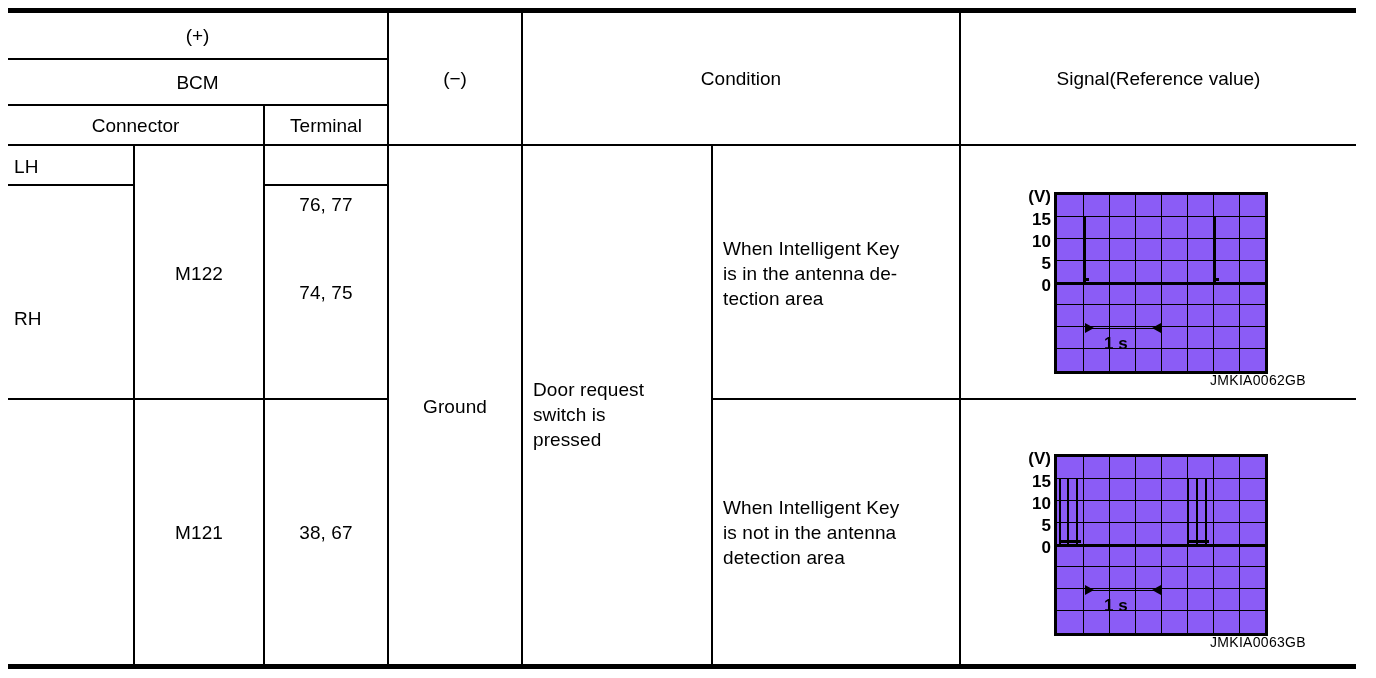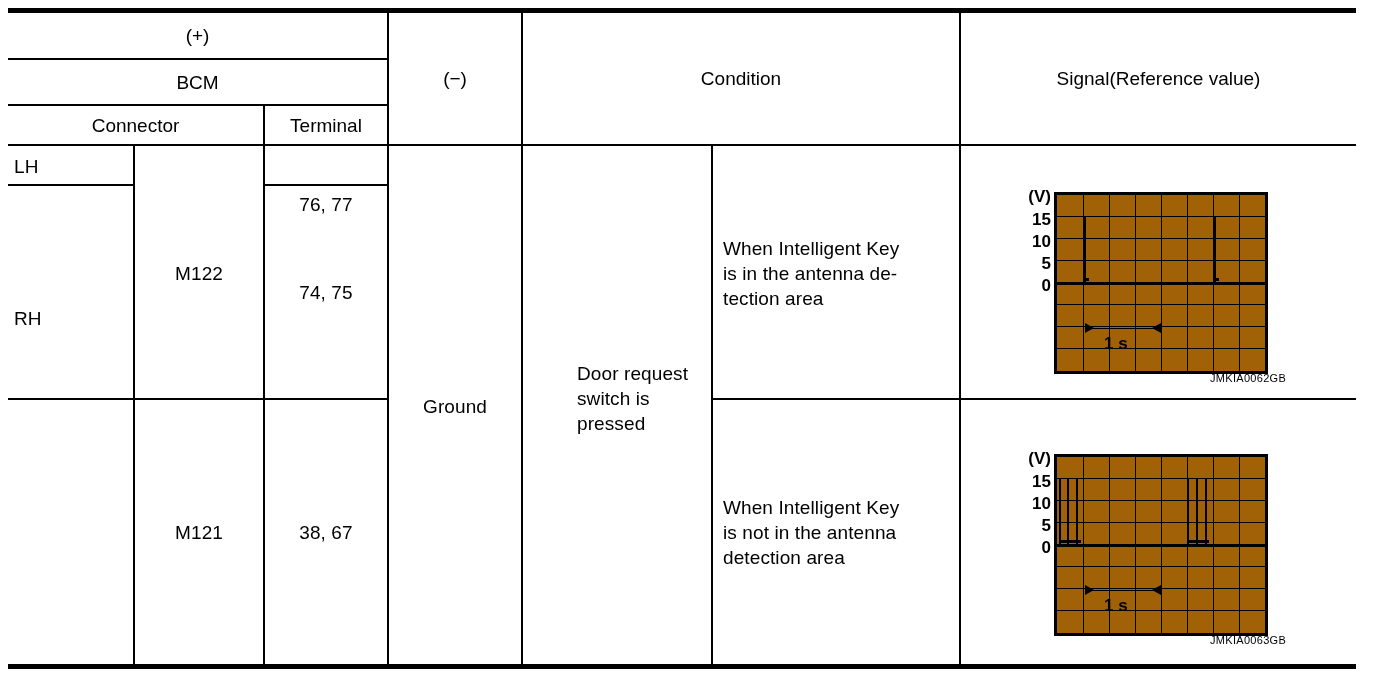--- a/index.html
+++ b/index.html
@@ -15,33 +15,33 @@
 
   .cell{position:absolute;display:flex;box-sizing:border-box;}
   .c-center{align-items:center;justify-content:center;text-align:center;}
   .c-midleft{align-items:center;justify-content:flex-start;text-align:left;}
   .txt{font-size:19px;line-height:25px;letter-spacing:.1px;}
   .txt-h{font-size:19px;line-height:25px;}
 
   
   .scope{position:absolute;}
   .axis-lab{position:absolute;font-weight:bold;font-size:17px;line-height:17px;text-align:right;width:44px;}
-  .gridbox{position:absolute;border:3px solid #000;box-sizing:content-box;background:#a16207;}
+  .gridbox{position:absolute;border:3px solid #000;box-sizing:content-box;background:#8b5cf6;}
   .gl{position:absolute;background:#000;}
   .gl-h{height:1px;left:0;right:0;}
   .gl-v{width:1px;top:0;bottom:0;}
   .zeroline{position:absolute;height:3px;left:0;right:0;background:#000;}
   .pulse{position:absolute;width:2px;background:#000;}
   .pulse-foot{position:absolute;height:3px;background:#000;}
   .mark{position:absolute;height:1px;background:#000;}
   .arrow{position:absolute;width:0;height:0;border-top:5px solid transparent;border-bottom:5px solid transparent;}
   .arrow-r{border-left:9px solid #000;}
   .arrow-l{border-right:9px solid #000;}
   .slabel{position:absolute;font-weight:bold;font-size:17px;line-height:17px;}
-  .figcode{position:absolute;font-size:11px;letter-spacing:.3px;white-space:nowrap;}
+  .figcode{position:absolute;font-size:14px;letter-spacing:.3px;white-space:nowrap;}
 </style>
 </head>
 <body>
 
 <div class="sheet">
 
   <div class="rule-top"></div>
   <div class="rule-bot"></div>
 
   <div class="hline" style="left:8px;  top:58px;  width:379px;"></div>
@@ -111,21 +111,21 @@
     <span class="txt">74, 75</span>
   </div>
   <div class="cell c-center" style="left:265px;top:400px;width:122px;height:264px;">
     <span class="txt">38, 67</span>
   </div>
 
   <div class="cell c-center" style="left:389px;top:148px;width:132px;height:516px;">
     <span class="txt">Ground</span>
   </div>
 
-  <div class="cell c-midleft" style="left:533px;top:140px;width:178px;height:516px;margin-left:44px;">
+  <div class="cell c-midleft" style="left:533px;top:156px;width:178px;height:516px;">
     <span class="txt" style="white-space:pre-line;">Door request
 switch is
 pressed</span>
   </div>
 
   <div class="cell c-midleft" style="left:723px;top:148px;width:236px;height:250px;">
     <span class="txt" style="white-space:pre-line;">When Intelligent Key
 is in the antenna de-
 tection area</span>
   </div>

